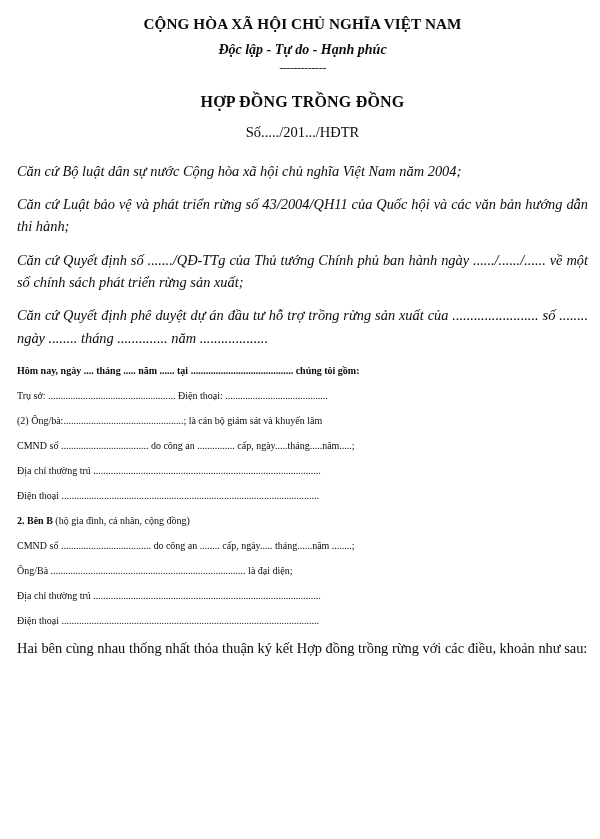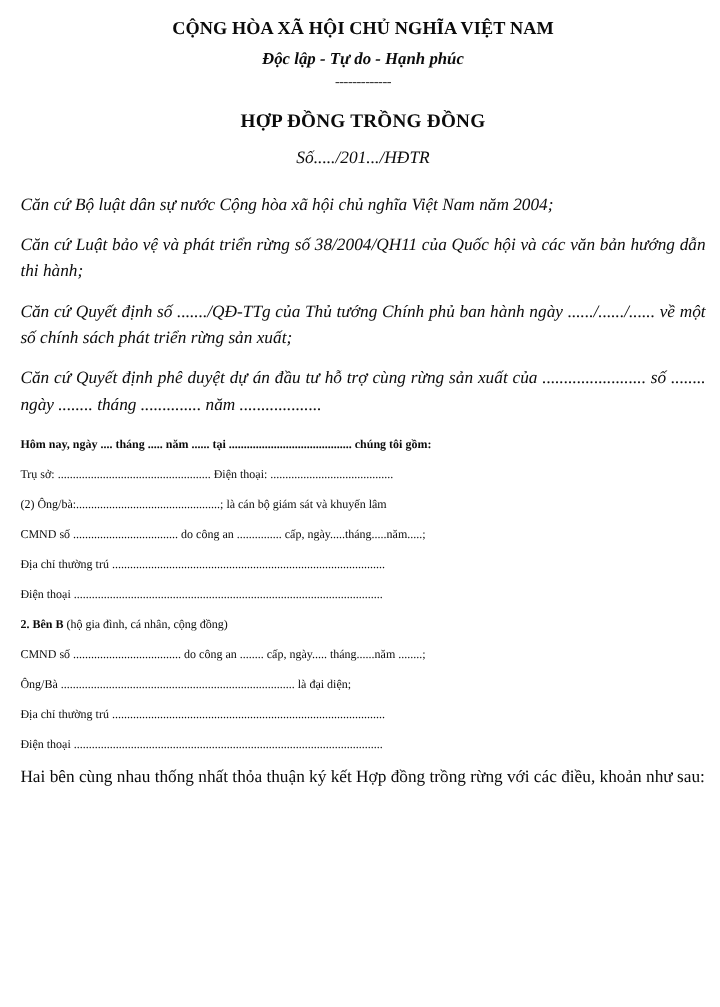--- a/index.html
+++ b/index.html
@@ -54,21 +54,20 @@
     font-size: 16px;
     margin: 17px 0 0 0;
     letter-spacing: 0.2px;
     line-height: 1.25;
   }
   .doc-number {
     text-align: center;
     font-size: 14.5px;
     margin: 11px 0 0 0;
     line-height: 1.25;
-    font-style: italic;
   }
 
   
   .preamble {
     margin-top: 19px;
   }
   .cite {
     font-style: italic;
     font-size: 14.4px;
     line-height: 1.55;
@@ -125,23 +124,23 @@
   <div>
     <div class="hdr-nation">CỘNG HÒA XÃ HỘI CHỦ NGHĨA VIỆT NAM</div>
     <div class="hdr-motto">Độc lập - Tự do - Hạnh phúc</div>
     <div class="hdr-rule">-------------</div>
     <div class="doc-title">HỢP ĐỒNG TRỒNG ĐỒNG</div>
     <div class="doc-number">Số...../201.../HĐTR</div>
   </div>
 
   <div class="preamble">
     <p class="cite">Căn cứ Bộ luật dân sự nước Cộng hòa xã hội chủ nghĩa Việt Nam năm 2004;</p>
-    <p class="cite">Căn cứ Luật bảo vệ và phát triển rừng số 38/2004/QH11 của Quốc hội và các văn bản hướng dẫn thi hành;</p>
+    <p class="cite">Căn cứ Luật bảo vệ và phát triển rừng số 43/2004/QH11 của Quốc hội và các văn bản hướng dẫn thi hành;</p>
     <p class="cite">Căn cứ Quyết định số ......./QĐ-TTg của Thủ tướng Chính phủ ban hành ngày ....../....../...... về một số chính sách phát triển rừng sản xuất;</p>
-    <p class="cite last">Căn cứ Quyết định phê duyệt dự án đầu tư hỗ trợ cùng rừng sản xuất của ........................ số ........ ngày ........ tháng .............. năm ...................</p>
+    <p class="cite last">Căn cứ Quyết định phê duyệt dự án đầu tư hỗ trợ trồng rừng sản xuất của ........................ số ........ ngày ........ tháng .............. năm ...................</p>
   </div>
 
   <div class="body-block">
 
     <div class="line bold-all">Hôm nay, ngày .... tháng ..... năm ...... tại ......................................... chúng tôi gồm:</div>
 
     <div class="line">Trụ sở:  ...................................................  Điện thoại:  .........................................</div>
     <div class="line">(2) Ông/bà:................................................; là cán bộ giám sát và khuyến lâm</div>
     <div class="line">CMND số  ...................................  do công an ...............  cấp, ngày.....tháng.....năm.....;</div>
     <div class="line">Địa chỉ thường trú  ...........................................................................................</div>

